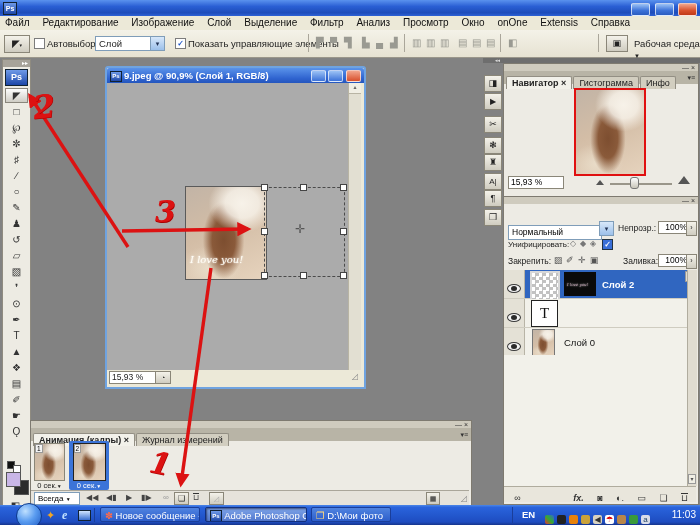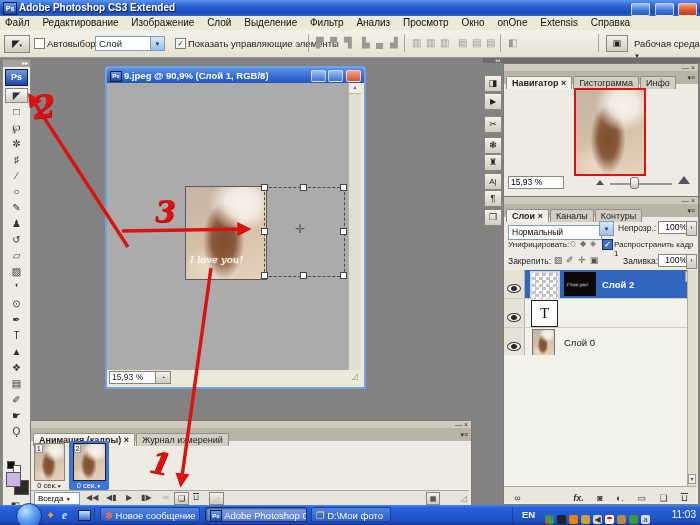--- a/index.html
+++ b/index.html
@@ -171,37 +171,32 @@
     </div>
     <div class="abs zoomfield" style="left:4px;top:112px;width:50px;font-size:8.5px;">15,93 %</div>
     <div class="abs" style="left:92px;top:116px;width:0;height:0;border-left:4px solid transparent;border-right:4px solid transparent;border-bottom:5px solid #555;"></div>
     <div class="abs" style="left:106px;top:119px;width:62px;height:2px;background:#9a968a;"></div>
     <div class="abs" style="left:126px;top:113px;width:7px;height:10px;background:linear-gradient(180deg,#fdfdfd,#c9c6ba);border:1px solid #777;border-radius:3px;"></div>
     <div class="abs" style="left:174px;top:112px;width:0;height:0;border-left:6px solid transparent;border-right:6px solid transparent;border-bottom:8px solid #555;"></div>
   </div>
 
   <div class="abs panel" style="left:503px;top:196px;width:194px;height:307px;">
     <div class="minibar"><span>—</span> <span>×</span></div>
-    <div class="tabs">
-      <span class="tab active">Слои ×</span><span class="tab">Каналы</span><span class="tab">Контуры</span>
-      <span class="pmenu">▾≡</span>
-    </div>
 
     <div class="abs ddl" style="left:4px;top:28px;width:86px;height:13px;font-size:8.5px;">Нормальный</div>
     <div class="abs ddlbtn" style="left:95px;top:24px;width:13px;height:13px;line-height:13px;"><span>▾</span></div>
     <span class="abs smalllbl" style="left:114px;top:26px;">Непрозр.:</span>
     <div class="abs valbox" style="left:154px;top:24px;width:26px;">100%</div>
     <div class="abs chevbtn" style="left:182px;top:24px;width:9px;height:13px;">›</div>
 
     <span class="abs smalllbl" style="left:4px;top:43px;font-size:8px;">Унифицировать:</span>
     <span class="abs" style="left:66px;top:42px;font-size:8px;color:#777;">◇</span>
     <span class="abs" style="left:76px;top:42px;font-size:8px;color:#777;">◆</span>
     <span class="abs" style="left:86px;top:42px;font-size:8px;color:#777;">◈</span>
     <span class="abs cb" style="left:98px;top:42px;background:#3a6fd8;color:#fff;border-color:#234;">✓</span>
-    <span class="abs smalllbl" style="left:110px;top:43px;font-size:8px;">Распространить кадр 1</span>
 
     <span class="abs smalllbl" style="left:4px;top:59px;">Закрепить:</span>
     <span class="abs" style="left:50px;top:58px;font-size:9px;color:#555;">▨</span>
     <span class="abs" style="left:62px;top:58px;font-size:9px;color:#555;">✐</span>
     <span class="abs" style="left:74px;top:58px;font-size:9px;color:#555;">✛</span>
     <span class="abs" style="left:86px;top:58px;font-size:9px;color:#555;">▣</span>
     <span class="abs smalllbl" style="left:119px;top:59px;">Заливка:</span>
     <div class="abs valbox" style="left:154px;top:57px;width:26px;">100%</div>
     <div class="abs chevbtn" style="left:182px;top:57px;width:9px;height:13px;">›</div>
 
@@ -289,21 +284,20 @@
     <line x1="128" y1="247" x2="30" y2="96" stroke="#DC1212" stroke-width="3.4" marker-end="url(#ah)"></line>
     <line x1="122" y1="231" x2="248" y2="229" stroke="#DC1212" stroke-width="3.4" marker-end="url(#ah)"></line>
     <line x1="211" y1="268" x2="181" y2="484" stroke="#DC1212" stroke-width="3.4" marker-end="url(#ah)"></line>
   </svg>
   <span class="abs rednum" style="left:33px;top:88px;font-size:32px;transform:rotate(-6deg);z-index:41;">2</span>
   <span class="abs rednum" style="left:155px;top:194px;font-size:30px;z-index:41;">3</span>
   <span class="abs rednum" style="left:150px;top:446px;font-size:30px;transform:rotate(12deg);z-index:41;">1</span>
 
   <div class="abs titlebar">
     <span class="abs pslogo" style="left:3px;top:2px;width:12px;height:11px;font-size:7px;line-height:11px;">Ps</span>
-    <span class="abs" style="left:19px;top:2px;font-size:10px;font-weight:bold;text-shadow:1px 1px 1px #123;">Adobe Photoshop CS3 Extended</span>
     <span class="abs" style="right:3px;top:2px;">
       <span class="wbtn"></span>
       <span class="wbtn"></span>
       <span class="wbtn close"></span>
     </span>
   </div>
 
   <div class="abs menubar">
     <span class="menuitem">Файл</span>
     <span class="menuitem">Редактирование</span>

